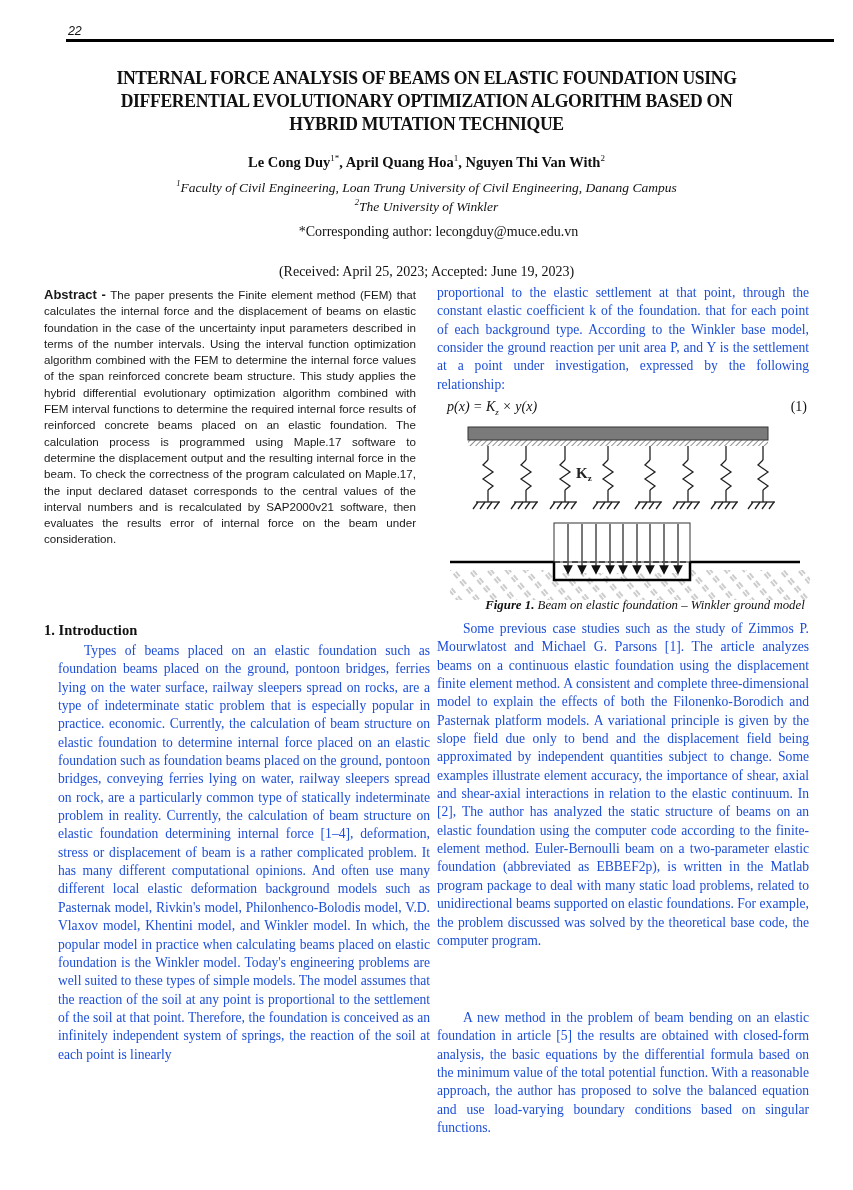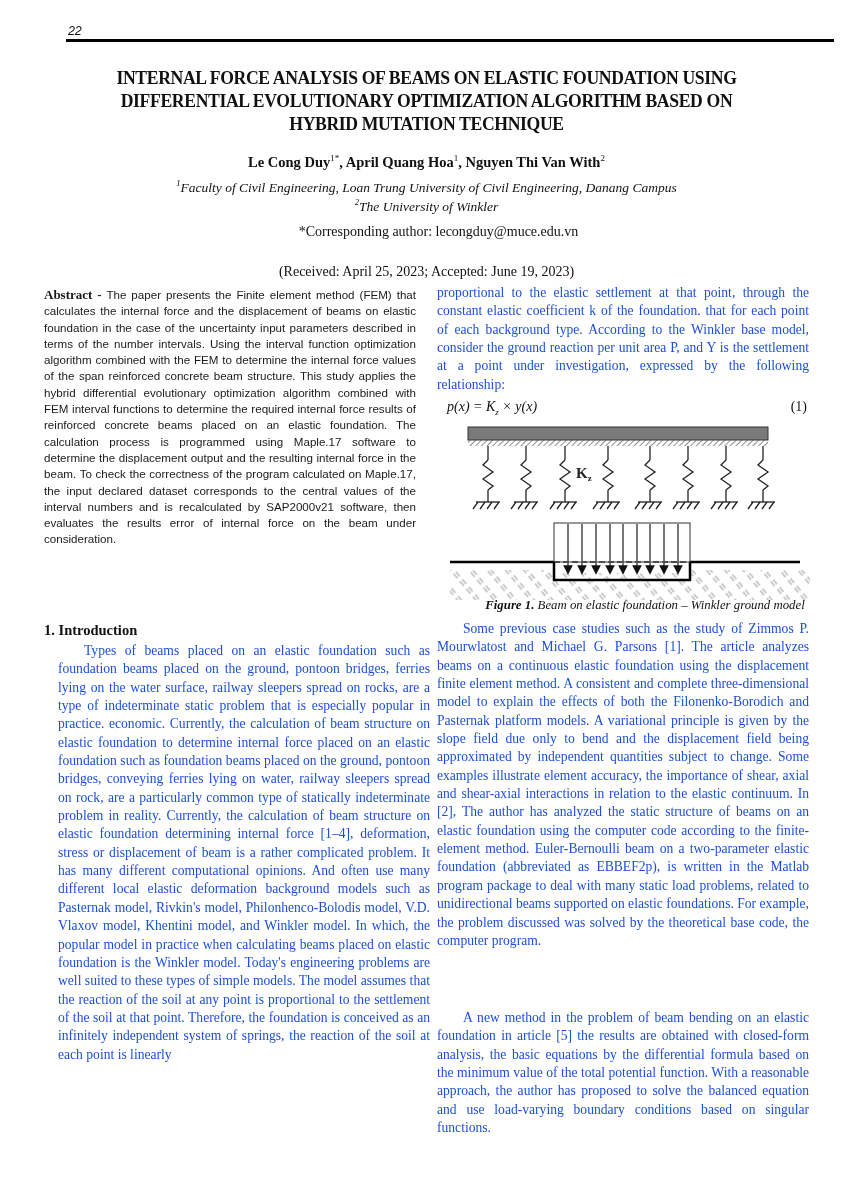--- a/index.html
+++ b/index.html
@@ -25,21 +25,21 @@
   .corr { position: absolute; top: 224px; left: 12px; width: 853px; text-align: center; font-size: 14px; }
   .recv { position: absolute; top: 248px; left: 0; width: 853px; text-align: center; font-size: 14px; margin-top: 16px; }
 
   .col { position: absolute; }
   .col-left { left: 42px; width: 372px; margin-left: 16px; }
   .col-right { left: 437px; width: 372px; }
 
   .abstract-box { position: absolute; top: 287px; left: 44px; width: 372px;
                   font-size: 11.6px; line-height: 16.3px; text-align: justify; color: #1a1a1a; }
   .abstract-box p { margin: 0; }
-  .abstract-box .lead { font-family: Liberation Serif, serif; font-weight: bold; font-size: 13px; }
+  .abstract-box .lead { font-family: Liberation Sans, sans-serif; font-weight: bold; font-size: 13px; }
   .keywords { margin-top: 10px !important; }
 
   .sec-head { position: absolute; top: 622px; left: 44px; font-size: 14.5px; font-weight: bold; }
 
   .body-text { font-size: 13.6px; line-height: 18.35px; text-align: justify; color: #1d4ed8; }
   .body-text p { margin: 0; }
   .indent { text-indent: 26px; }
 
   .left-body { top: 642px; }
   .right-top { top: 284px; }

